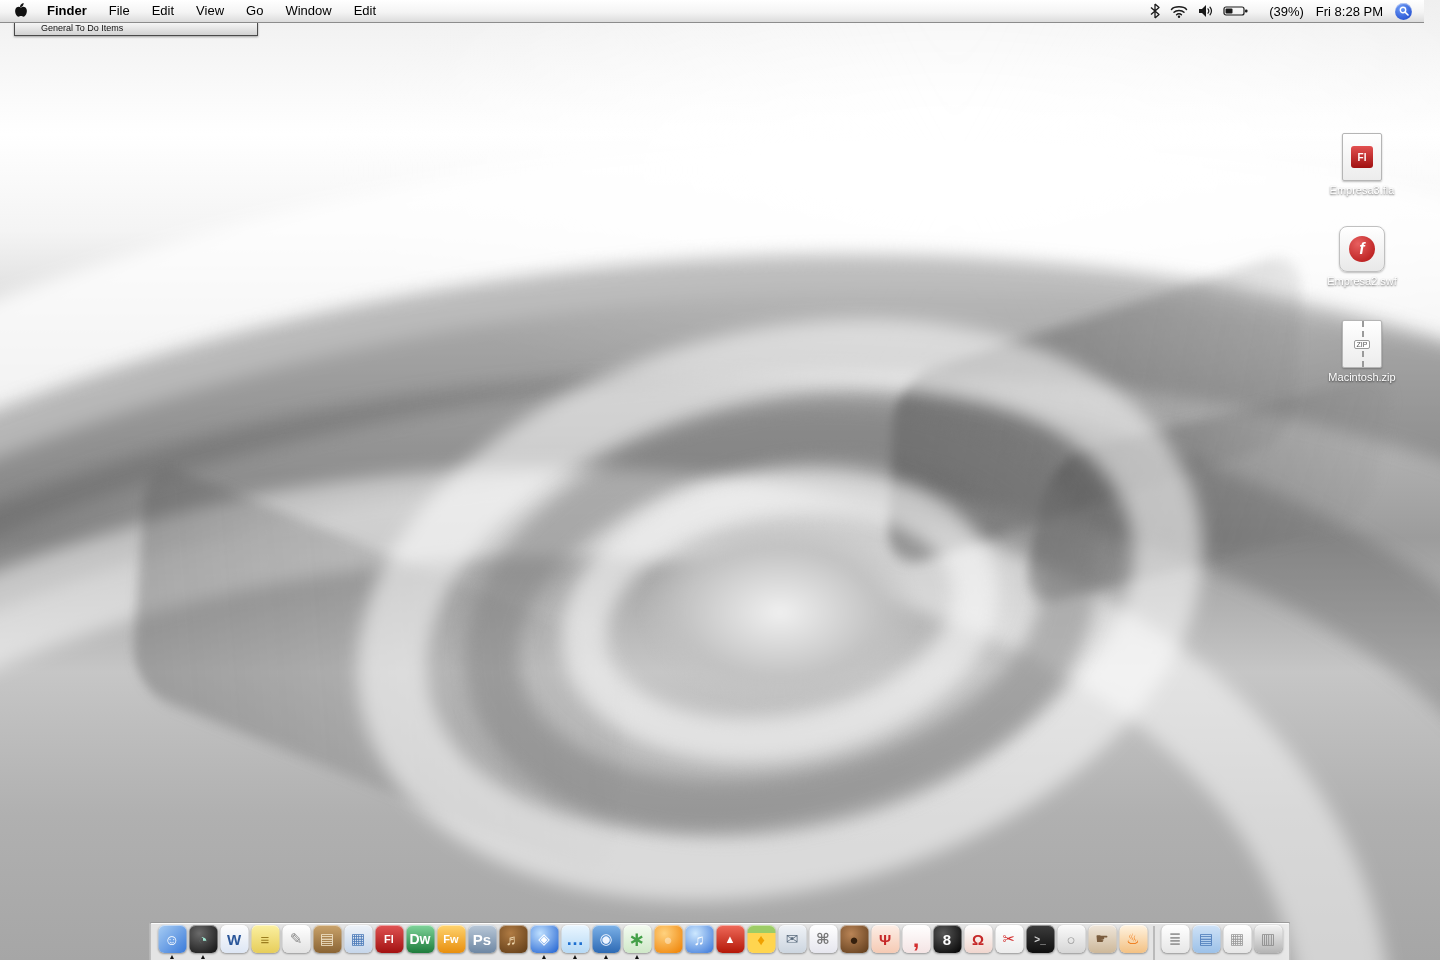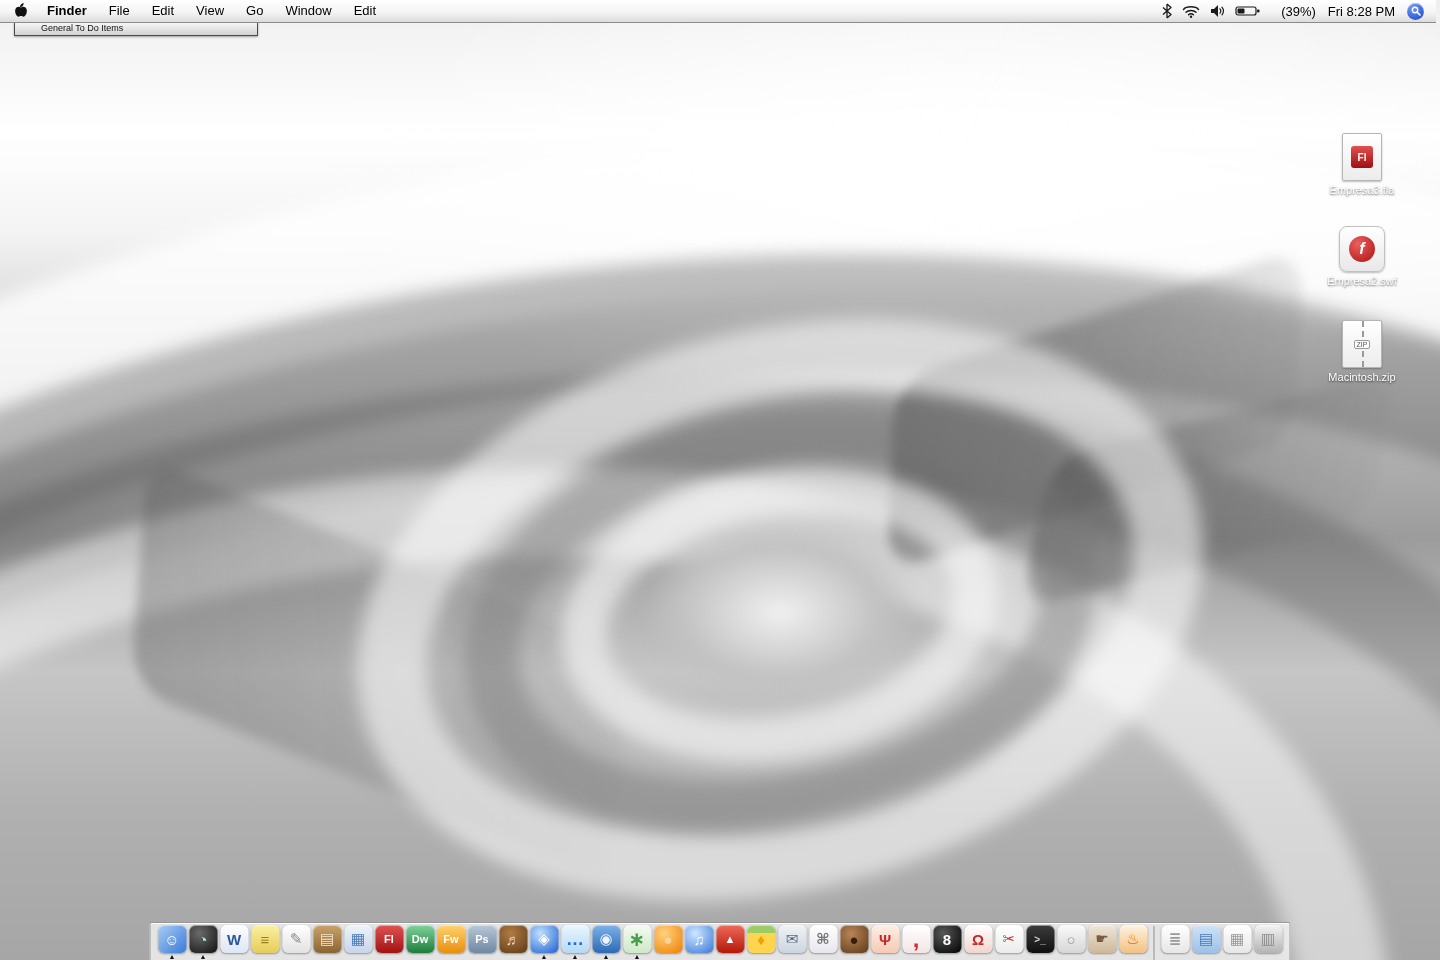--- a/index.html
+++ b/index.html
@@ -19,21 +19,21 @@
   .c1{width:860px;height:560px;left:350px;top:330px;border:70px solid rgba(255,255,255,.55);transform:rotate(-14deg);}
   .c2{width:640px;height:420px;left:460px;top:410px;border:55px solid rgba(120,120,120,.45);transform:rotate(-12deg);}
   .c3{width:440px;height:290px;left:560px;top:470px;border:45px solid rgba(250,250,250,.6);transform:rotate(-10deg);}
   .c4{width:280px;height:185px;left:640px;top:520px;background:radial-gradient(closest-side,#f0f0f0,#c2c2c2 70%,rgba(190,190,190,0));filter:blur(4px);}
   .shard{position:absolute;filter:blur(6px);border-radius:40px;}
   .sh1{width:430px;height:180px;left:880px;top:320px;background:linear-gradient(100deg,rgba(60,60,60,.45),rgba(120,120,120,.12));transform:rotate(-18deg) skewX(-20deg);}
   .sh2{width:360px;height:140px;left:1030px;top:420px;background:linear-gradient(100deg,rgba(70,70,70,.4),rgba(140,140,140,.1));transform:rotate(-14deg) skewX(-25deg);}
   .sh3{width:520px;height:220px;left:120px;top:560px;background:linear-gradient(80deg,rgba(80,80,80,.35),rgba(160,160,160,.1));transform:rotate(22deg) skewX(18deg);}
 
   
-  .menubar{position:absolute;top:0;left:0;right:4px;height:22px;z-index:50;display:flex;align-items:center;
+  .menubar{position:absolute;top:0;left:0;right:16px;height:22px;z-index:50;display:flex;align-items:center;
     background:linear-gradient(#ffffff,#f4f4f4 55%,#dcdcdc);border-bottom:1px solid #8c8c8c;font-size:13px;color:#000;}
   .apple{margin:0 8px 0 14px;display:flex;align-items:center;cursor:default;}
   .menus{display:flex;}
   .menu-item{padding:0 11px;line-height:22px;white-space:nowrap;cursor:default;}
   .status{margin-left:auto;display:flex;align-items:center;gap:10px;padding-right:12px;}
   .sicon{display:flex;align-items:center;}
   .battery{display:flex;align-items:center;gap:20px;}
   .battery em{font-style:normal;font-size:13px;color:#000;}
   .clock{font-size:13px;margin:0 2px;white-space:nowrap;}
   .spotlight{width:17px;height:17px;border-radius:50%;display:flex;align-items:center;justify-content:center;
@@ -237,35 +237,35 @@
         </div>
 
         <div class="dock-item" title="dock-flash">
           <span class="tile" style="background:linear-gradient(#e05353,#a31212);color:#fff;font-size:11px">
             <b class="glyph">Fl</b>
           </span>
           <span class="tri"></span>
         </div>
 
         <div class="dock-item" title="dock-dreamweaver">
-          <span class="tile" style="background:linear-gradient(#7fd49a,#1e7c3c);color:#fff;font-size:11px">
+          <span class="tile" style="background:linear-gradient(#7fd49a,#1e7c3c);color:#fff;font-size:14px">
             <b class="glyph">Dw</b>
           </span>
           <span class="tri"></span>
         </div>
 
         <div class="dock-item" title="dock-fireworks">
           <span class="tile" style="background:linear-gradient(#ffd36e,#e88f0e);color:#fff;font-size:11px">
             <b class="glyph">Fw</b>
           </span>
           <span class="tri"></span>
         </div>
 
         <div class="dock-item" title="dock-photoshop">
-          <span class="tile" style="background:linear-gradient(#b9c8d8,#6e87a3);color:#fff;font-size:11px">
+          <span class="tile" style="background:linear-gradient(#b9c8d8,#6e87a3);color:#fff;font-size:15px">
             <b class="glyph">Ps</b>
           </span>
           <span class="tri"></span>
         </div>
 
         <div class="dock-item" title="dock-garageband">
           <span class="tile" style="background:radial-gradient(circle at 40% 30%,#b07b43,#5d3a16);color:#f0d9b0">
             <b class="glyph">♬</b>
           </span>
           <span class="tri"></span>

